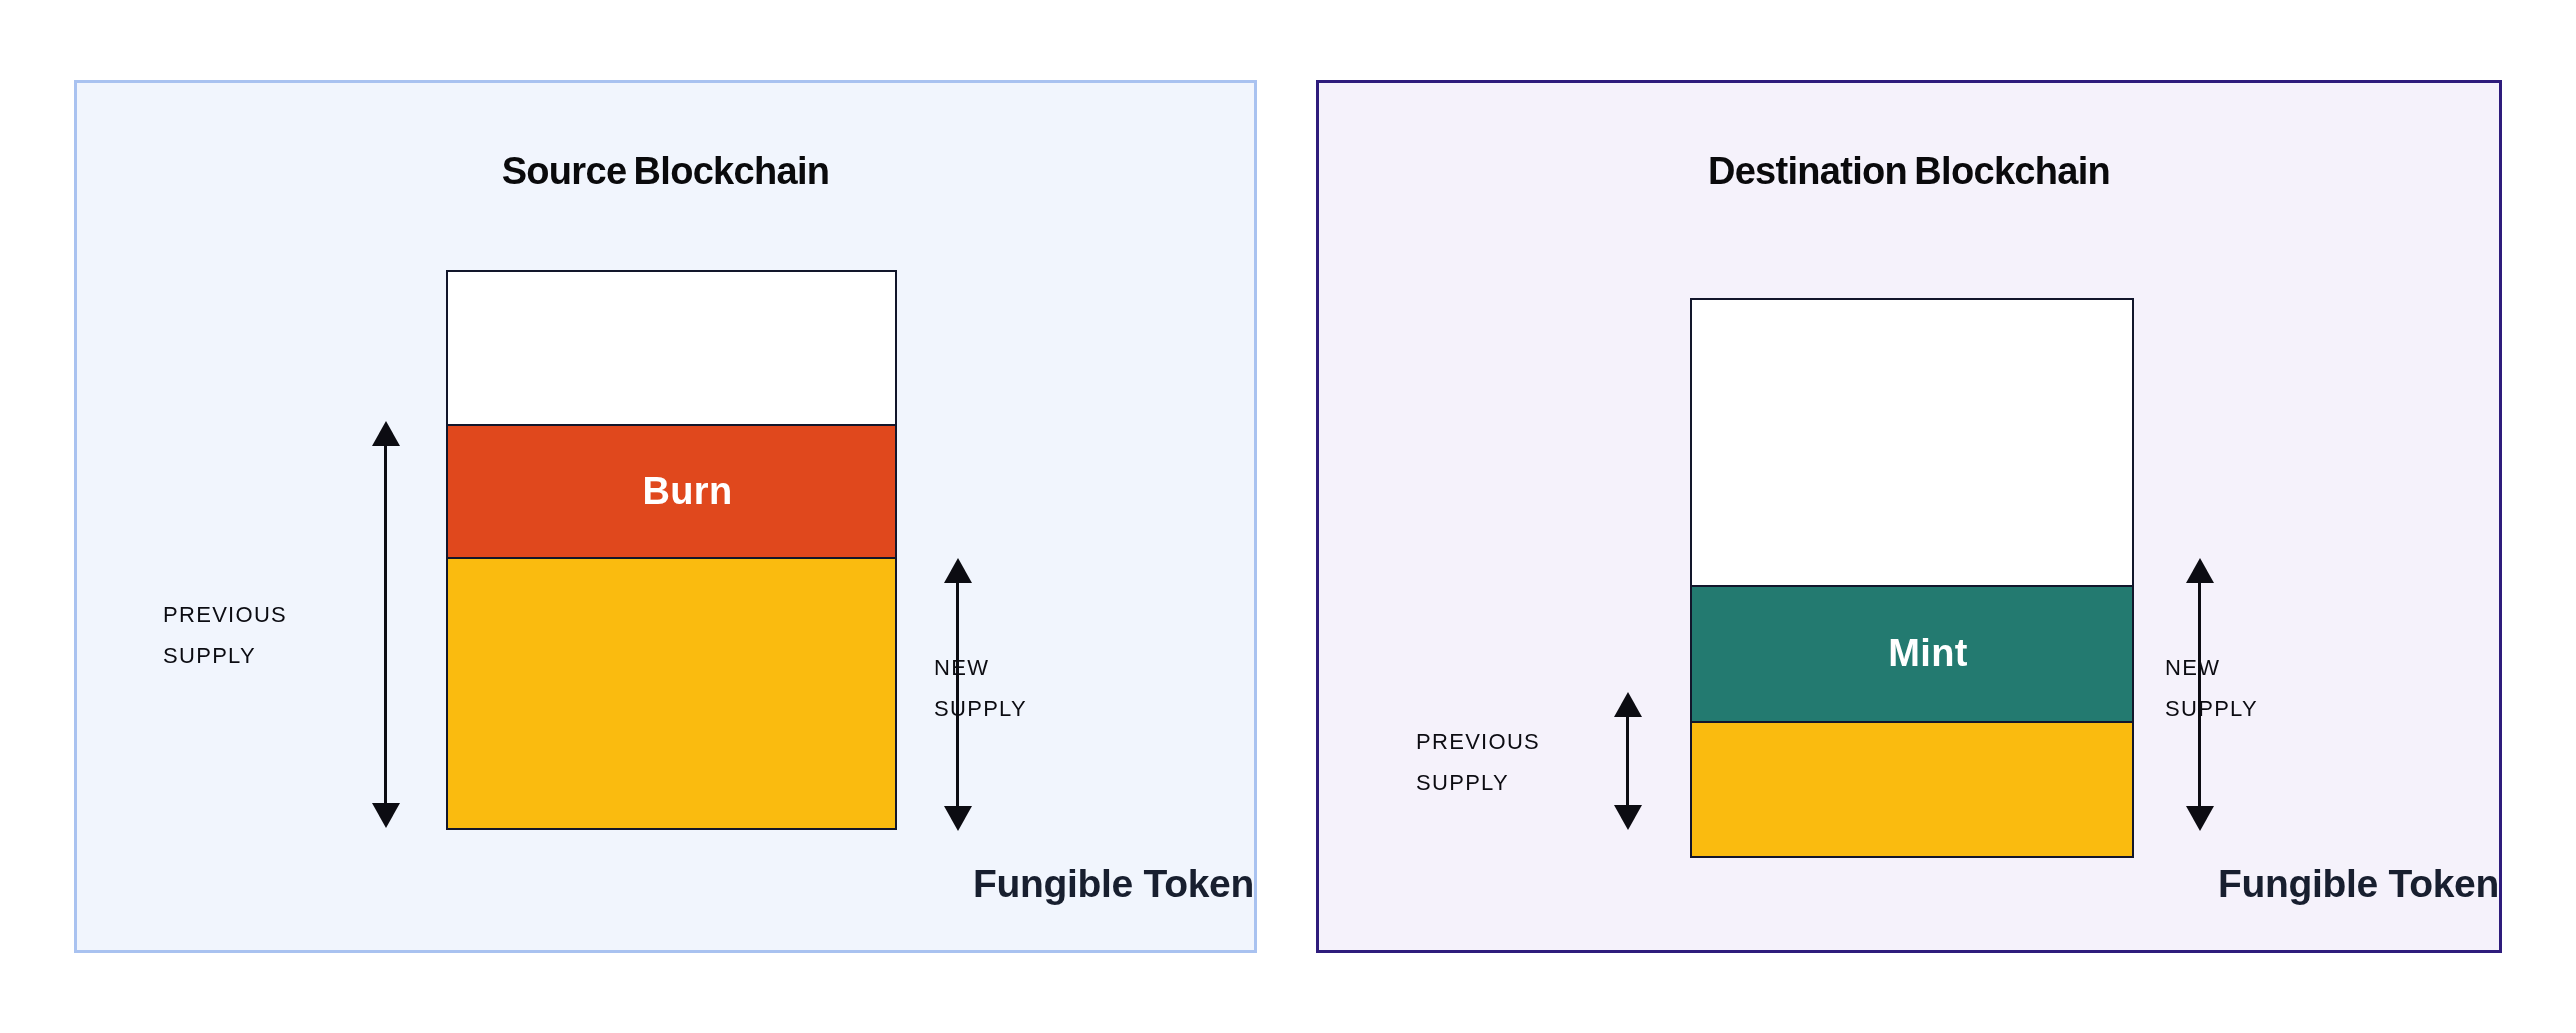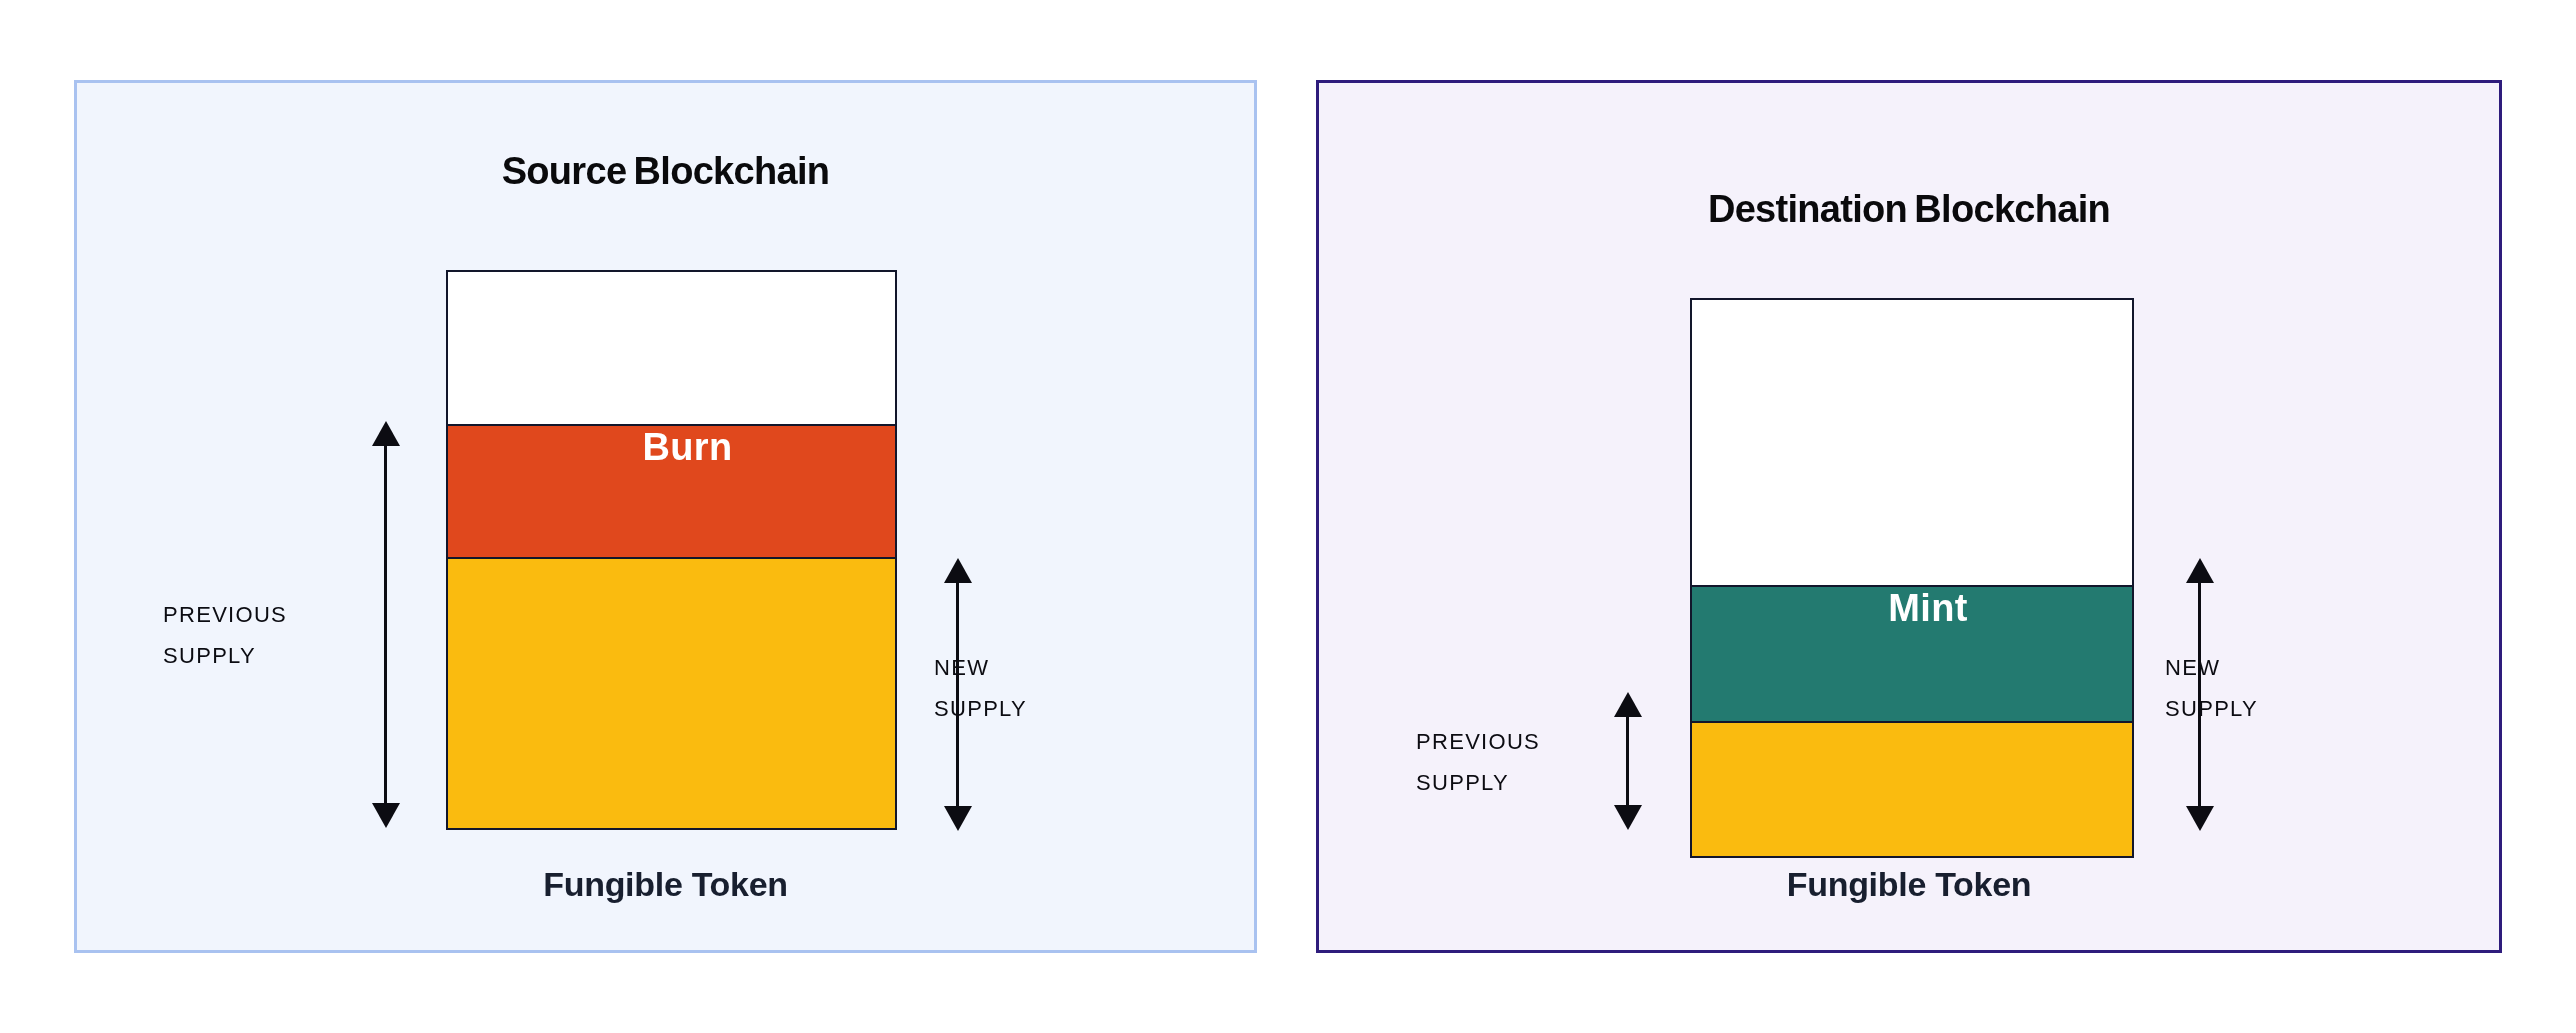--- a/index.html
+++ b/index.html
@@ -52,38 +52,39 @@
     border: 2.6px solid var(--bar-border, #12162B);
     display: flex;
     flex-direction: column;
   }
   .panel-source .bar { left: 369px; width: 451px; }
   .panel-dest   .bar { left: 371px; width: 444px; margin-top: 28px; }
   .bar-section {
     box-sizing: border-box;
     flex: 0 0 auto;
     display: flex;
+    align-items: center;
     justify-content: center;
     padding-left: 32px;
   }
   .bar-section + .bar-section {
     border-top: 2.6px solid var(--bar-border, #12162B);
   }
   .bar-section .section-label {
     font-size: 38px;
     font-weight: 600;
     letter-spacing: 0.3px;
   }
   .caption {
     position: absolute;
     left: 0;
     right: 0;
     top: 780px;
-    text-align: center;
-    font-size: 34px;
+    text-align: right;
+    font-size: 39px;
     line-height: 42px;
     font-weight: 700;
     letter-spacing: -0.3px;
   }
   .arrow {
     position: absolute;
     width: 29px;
     display: flex;
     flex-direction: column;
     align-items: center;
@@ -157,21 +158,21 @@
     </div>
     <div class="supply-label new-label">
       <div>NEW</div>
       <div>SUPPLY</div>
     </div>
 
     <div class="caption" style="color: rgb(24, 31, 47);">Fungible Token</div>
   </div>
 
   <div class="panel panel-dest" style="background-color: rgb(245, 242, 251); border-color: rgb(46, 28, 124);">
-    <div class="panel-title" style="color: rgb(10, 10, 12); margin-top: 38px;">Destination Blockchain</div>
+    <div class="panel-title" style="color: rgb(10, 10, 12);">Destination Blockchain</div>
 
     <div class="bar" style="--bar-border: #12162B;">
       <div class="bar-section" style="height: 51.28%; background-color: rgb(255, 255, 255); color: rgb(255, 255, 255);">
         <span class="section-label"></span>
       </div>
       <div class="bar-section" style="height: 24.36%; background-color: rgb(35, 122, 112); color: rgb(255, 255, 255);">
         <span class="section-label">Mint</span>
       </div>
       <div class="bar-section" style="height: 24.36%; background-color: rgb(250, 187, 15); color: rgb(255, 255, 255);">
         <span class="section-label"></span>

